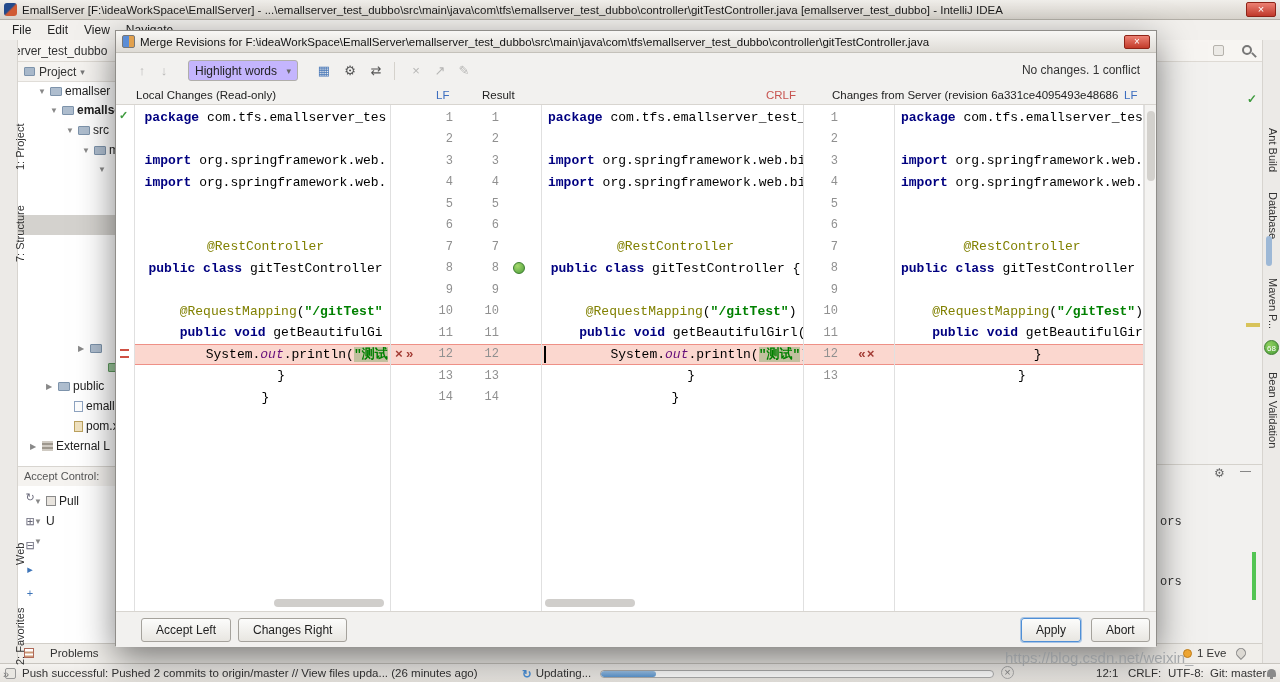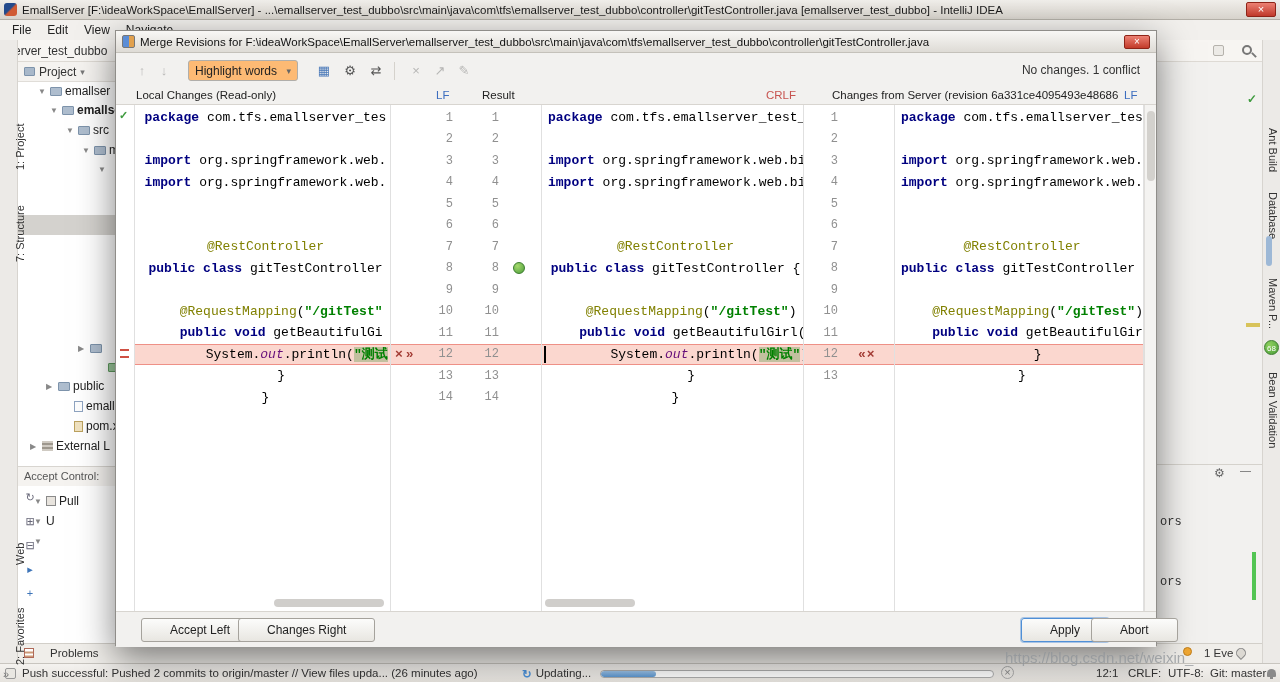--- a/index.html
+++ b/index.html
@@ -76,21 +76,21 @@
   .warn-tick { position:absolute; left:1246px; top:323px; width:14px; height:4px; background:#d8c35a; z-index:1; }
   .green-bar { position:absolute; left:1252px; top:552px; width:4px; height:48px; background:#53c553; z-index:1; }
   .blue-thumb { position:absolute; left:1266px; top:236px; width:6px; height:30px; background:#9db8d6; border-radius:3px; z-index:2; }
 
   
   .bottom-tabs { position:absolute; left:0; top:643px; width:1280px; height:20px;
     background:#f0eeea; border-top:1px solid #d2cfc9; z-index:1; font-size:11.5px; color:#333; }
   .problems-tab { position:absolute; left:24px; top:3px; display:flex; gap:16px; align-items:center; cursor:pointer; }
   .problems-icon { width:10px; height:10px; border:1px solid #b06a5a;
     background:linear-gradient(#fff 0 2px,#c97 3px 4px,#fff 5px 6px,#c97 7px 8px,#fff 9px); }
-  .event-area { position:absolute; left:1183px; top:3px; display:flex; gap:12px; cursor:pointer; }
+  .event-area { position:absolute; left:1183px; top:3px; display:flex; gap:5px; align-items:center; cursor:pointer; }
   .event-dot { width:9px; height:9px; border-radius:50%; background:var(--event-orange,#f0a732); border:1px solid #c07f1d; }
   .pin-icon { position:absolute; left:1236px; top:4px; width:10px; height:10px;
     border:1px solid #888; border-radius:50% 50% 50% 0; transform:rotate(-45deg); background:#dcd9d3; cursor:pointer; }
   .statusbar { position:absolute; left:0; top:663px; width:1280px; height:19px;
     background:linear-gradient(#f4f2ef,#e6e3de); border-top:1px solid #c8c5bf;
     font-size:11.5px; color:#333; z-index:1; }
   .sb-icon { position:absolute; left:5px; top:4px; width:11px; height:11px;
     border:1px solid #999; border-radius:2px; background:#e9e7e2; }
   .sb-msg { position:absolute; left:22px; top:3px; white-space:nowrap; cursor:pointer; }
   .sb-updating { position:absolute; left:522px; top:3px; display:flex; gap:4px; }
@@ -117,21 +117,21 @@
     background:linear-gradient(90deg,#5b8dd6 50%,#e2a14e 50%); }
   .dlg-title { font-size:11.5px; color:#111; white-space:nowrap; overflow:hidden; flex:1; }
   .dlg-close { width:26px; height:14px; flex:none; background:linear-gradient(#ec8173,#c23b2a);
     border:1px solid #8e2418; border-radius:2px; color:#fff; text-align:center; line-height:12px;
     font-size:10px; cursor:pointer; }
   .dlg-toolbar { position:relative; height:34px; background:#f2f1ef; }
   .tb-btn { position:absolute; top:8px; width:20px; height:20px; text-align:center; line-height:19px;
     font-size:13px; color:#555; border-radius:3px; cursor:pointer; }
   .tb-btn.blue { color:#4978b8; }
   .dim { opacity:.38; }
-  .tb-combo { position:absolute; left:72px; top:7px; width:110px; height:21px; background:#fdba74;
+  .tb-combo { position:absolute; left:72px; top:7px; width:110px; height:21px; background:#c4b5fd;
     border:1px solid #b0aeaa; border-radius:3px; font-size:12px; color:#222; padding:2px 6px;
     display:flex; justify-content:space-between; align-items:center; cursor:pointer; }
   .combo-arrow { color:#666; font-size:9px; }
   .tb-sep { position:absolute; left:278px; top:9px; width:1px; height:18px; background:#d5d2cc; }
   .tb-status { position:absolute; right:16px; top:10px; font-size:12px; color:#333; }
   .dlg-headers { position:relative; height:18px; background:#f2f1ef; border-bottom:1px solid #d8d5d0;
     font-size:11.5px; color:#222; }
   .ph { position:absolute; top:2px; white-space:nowrap; }
   .ph.trunc { max-width:286px; overflow:hidden; }
   .eol-lf { color:var(--lf,#3d6ebf); }
@@ -171,21 +171,21 @@
   .rmargin { position:absolute; left:1028px; top:0; width:12px; height:100%; background:#f4f3f1;
     border-left:1px solid #e0dedb; cursor:pointer; }
   .vthumb { position:absolute; left:2px; top:6px; width:8px; height:70px; background:#d3d1cd; border-radius:4px; }
   .hscroll { position:absolute; bottom:4px; height:8px; cursor:pointer; }
   .hscroll.mid { left:425px; width:263px; }
   .hscroll.lft { left:18px; width:257px; }
   .hthumb { position:absolute; left:4px; top:0; width:90px; height:8px; background:#d0cecb; border-radius:4px; }
   .hthumb.wide { left:140px; width:110px; }
   .dlg-footer { position:absolute; left:0; top:580px; width:1040px; height:36px;
     background:#f2f1ef; border-top:1px solid #d8d5d0; }
-  .btn { position:absolute; top:6px; height:24px; padding:0 28px; font-size:12px; color:#222;
+  .btn { position:absolute; top:6px; height:24px; padding:0 14px; font-size:12px; color:#222;
     background:linear-gradient(#fcfcfb,#e8e6e1); border:1px solid #a5a29c; border-radius:3px;
     font-family:"Liberation Sans",sans-serif; cursor:pointer; }
   .btn.primary { border:1px solid var(--apply-focus,#4f8fd6); box-shadow:0 0 0 1px rgba(79,143,214,.45); }
 
   .watermark { position:absolute; left:1005px; top:649px; z-index:40; font-size:15px;
     color:#8f9499; opacity:.75; white-space:nowrap; }
 </style>
 </head>
 <body>
 

